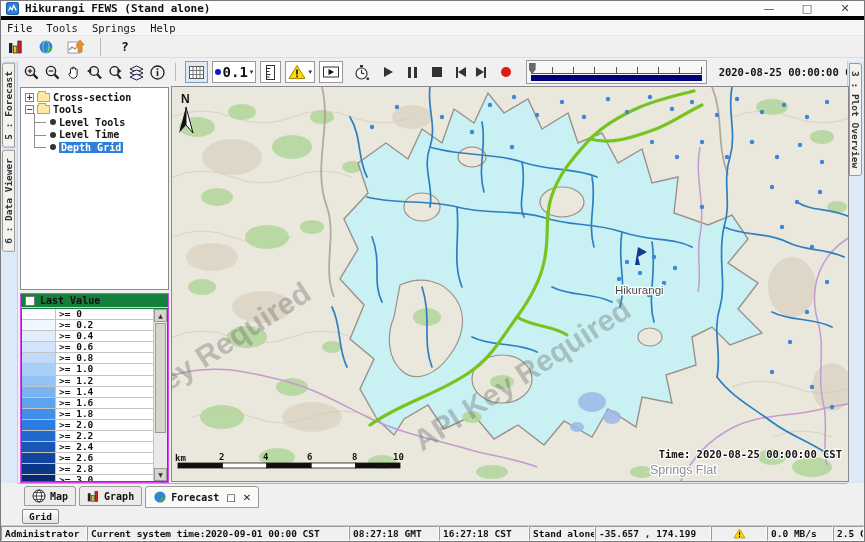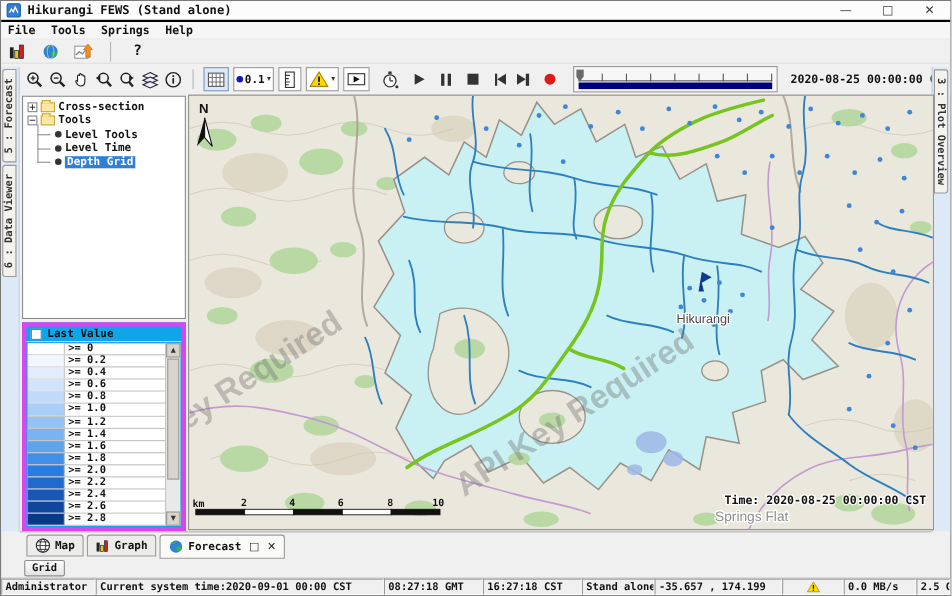--- a/index.html
+++ b/index.html
@@ -3,46 +3,46 @@
 <meta charset="utf-8">
 <style>
   * { margin:0; padding:0; box-sizing:border-box; }
   html,body { width:865px; height:542px; overflow:hidden; background:#f0f0f0;
     font-family:"DejaVu Sans Mono", monospace; }
   .app { position:relative; width:865px; height:542px; background:#f0f0f0;
     border:1px solid #7a7a7a; overflow:hidden; }
 
   
   .titlebar { position:absolute; top:0; left:0; right:0; height:19px; background:#fcfcfc;
-    display:flex; align-items:center; border-bottom:2px solid #000000; }
+    display:flex; align-items:center; border-bottom:4px solid #000000; }
   .app-icon { width:13px; height:13px; margin:0 6px 0 5px; background:#2f7fd8;
     border:1px solid #1b5ea8; border-radius:2px; position:relative; flex:0 0 auto; }
   .app-icon svg { position:absolute; inset:0; }
   .title-text { font-size:11px; font-weight:700; color:#111; }
   .win-controls { margin-left:auto; display:flex; height:100%; }
   .win-btn { width:38px; height:100%; display:flex; align-items:center; justify-content:center;
     font-size:11px; color:#444; font-family:"DejaVu Sans", sans-serif; }
 
   
   .menubar { position:absolute; top:19px; left:0; right:0; height:16px; background:#f6f6f6;
     display:flex; align-items:center; padding-left:6px; gap:14px; border-bottom:1px solid #e6e6e6; }
-  .menu-item { font-size:10.5px; font-weight:700; color:#111; }
+  .menu-item { font-size:10.5px; font-weight:400; color:#111; }
 
   
   .toolbar1 { position:absolute; top:35px; left:0; right:0; height:22px; background:#f0f0f0;
     display:flex; align-items:center; padding-left:4px; gap:8px; border-bottom:1px solid #dcdcdc; }
   .toolbar2 { position:absolute; top:57px; left:0; right:0; height:28px; background:#f0f0f0;
     display:flex; align-items:center; padding-left:22px; gap:4px; }
   .tb-btn { width:22px; height:22px; display:flex; align-items:center; justify-content:center; }
   .tb-sep { width:1px; height:18px; background:#b8b8b8; margin:0 5px; }
   .tb-box { height:22px; border:1px solid #9a9a9a; background:#fff; display:flex;
     align-items:center; justify-content:center; padding:0 2px; }
   .tb-box.pressed { background:#dfe9f5; border-color:#7a9ac0; }
   .caret { font-size:7px; color:#333; margin-left:2px; font-family:"DejaVu Sans", sans-serif; }
-  .interval-txt { font-size:10px; font-weight:700; color:#111; }
+  .interval-txt { font-size:14px; font-weight:700; color:#111; }
   .blue-dot { width:6px; height:6px; border-radius:50%; background:#1515c8; margin-right:2px; }
 
   
   .tri-r { width:0; height:0; border-left:9px solid #333; border-top:5.5px solid transparent;
     border-bottom:5.5px solid transparent; }
   .pause-bars { display:flex; gap:3px; }
   .pause-bars i { width:3px; height:11px; background:#333; display:block; }
   .stop-sq { width:10px; height:10px; background:#333; }
   .skip { display:flex; align-items:center; }
   .skip .bar { width:2.5px; height:11px; background:#333; }
@@ -87,22 +87,22 @@
   .leafrow { display:flex; align-items:center; height:12.5px; gap:3px; font-size:10px;
     font-weight:700; color:#111; position:relative; padding-left:29px; }
   .leafrow::before { content:""; position:absolute; left:13px; top:6px; width:12px; height:1px;
     background:#909090; }
   .tree-children { position:relative; }
   .tree-children::after { content:""; position:absolute; left:13px; top:-3px; bottom:6px;
     width:1px; background:#909090; }
   .bullet { width:6px; height:6px; border-radius:50%; background:#333; flex:0 0 auto; }
   .sel { background:#2f7fd6; color:#fff; padding:0 2px; }
 
-  .legend-box { position:absolute; left:2px; right:2px; top:207px; bottom:0; background:#0ea5e9;
-    border:4px solid #d946ef; }
+  .legend-box { position:absolute; left:2px; right:2px; top:207px; bottom:0; background:#15803d;
+    border:1px solid #d946ef; }
   .legend-head { display:flex; align-items:center; height:14px; gap:5px; padding-left:4px;
     border-bottom:1px solid #d0d0d0; }
   .cbx { width:10px; height:10px; border:1px solid #777; background:#fff; flex:0 0 auto; }
   .legend-head span { font-size:10px; font-weight:700; color:#111; }
   .legend-table { position:absolute; top:15px; left:1px; right:15px; bottom:1px; overflow:hidden; }
   .legend-row { display:flex; height:11.1px; border-bottom:1px solid #c4c4c4; background:#fff; }
   .legend-row .sw { width:34px; border-right:1px solid #c4c4c4; flex:0 0 auto; }
   .legend-row .lb { flex:1; font-size:9.5px; font-weight:700; color:#111; line-height:10px;
     padding-left:3px; }
   .legend-scroll { position:absolute; top:15px; right:1px; width:14px; bottom:1px; background:#e9e9e9;

